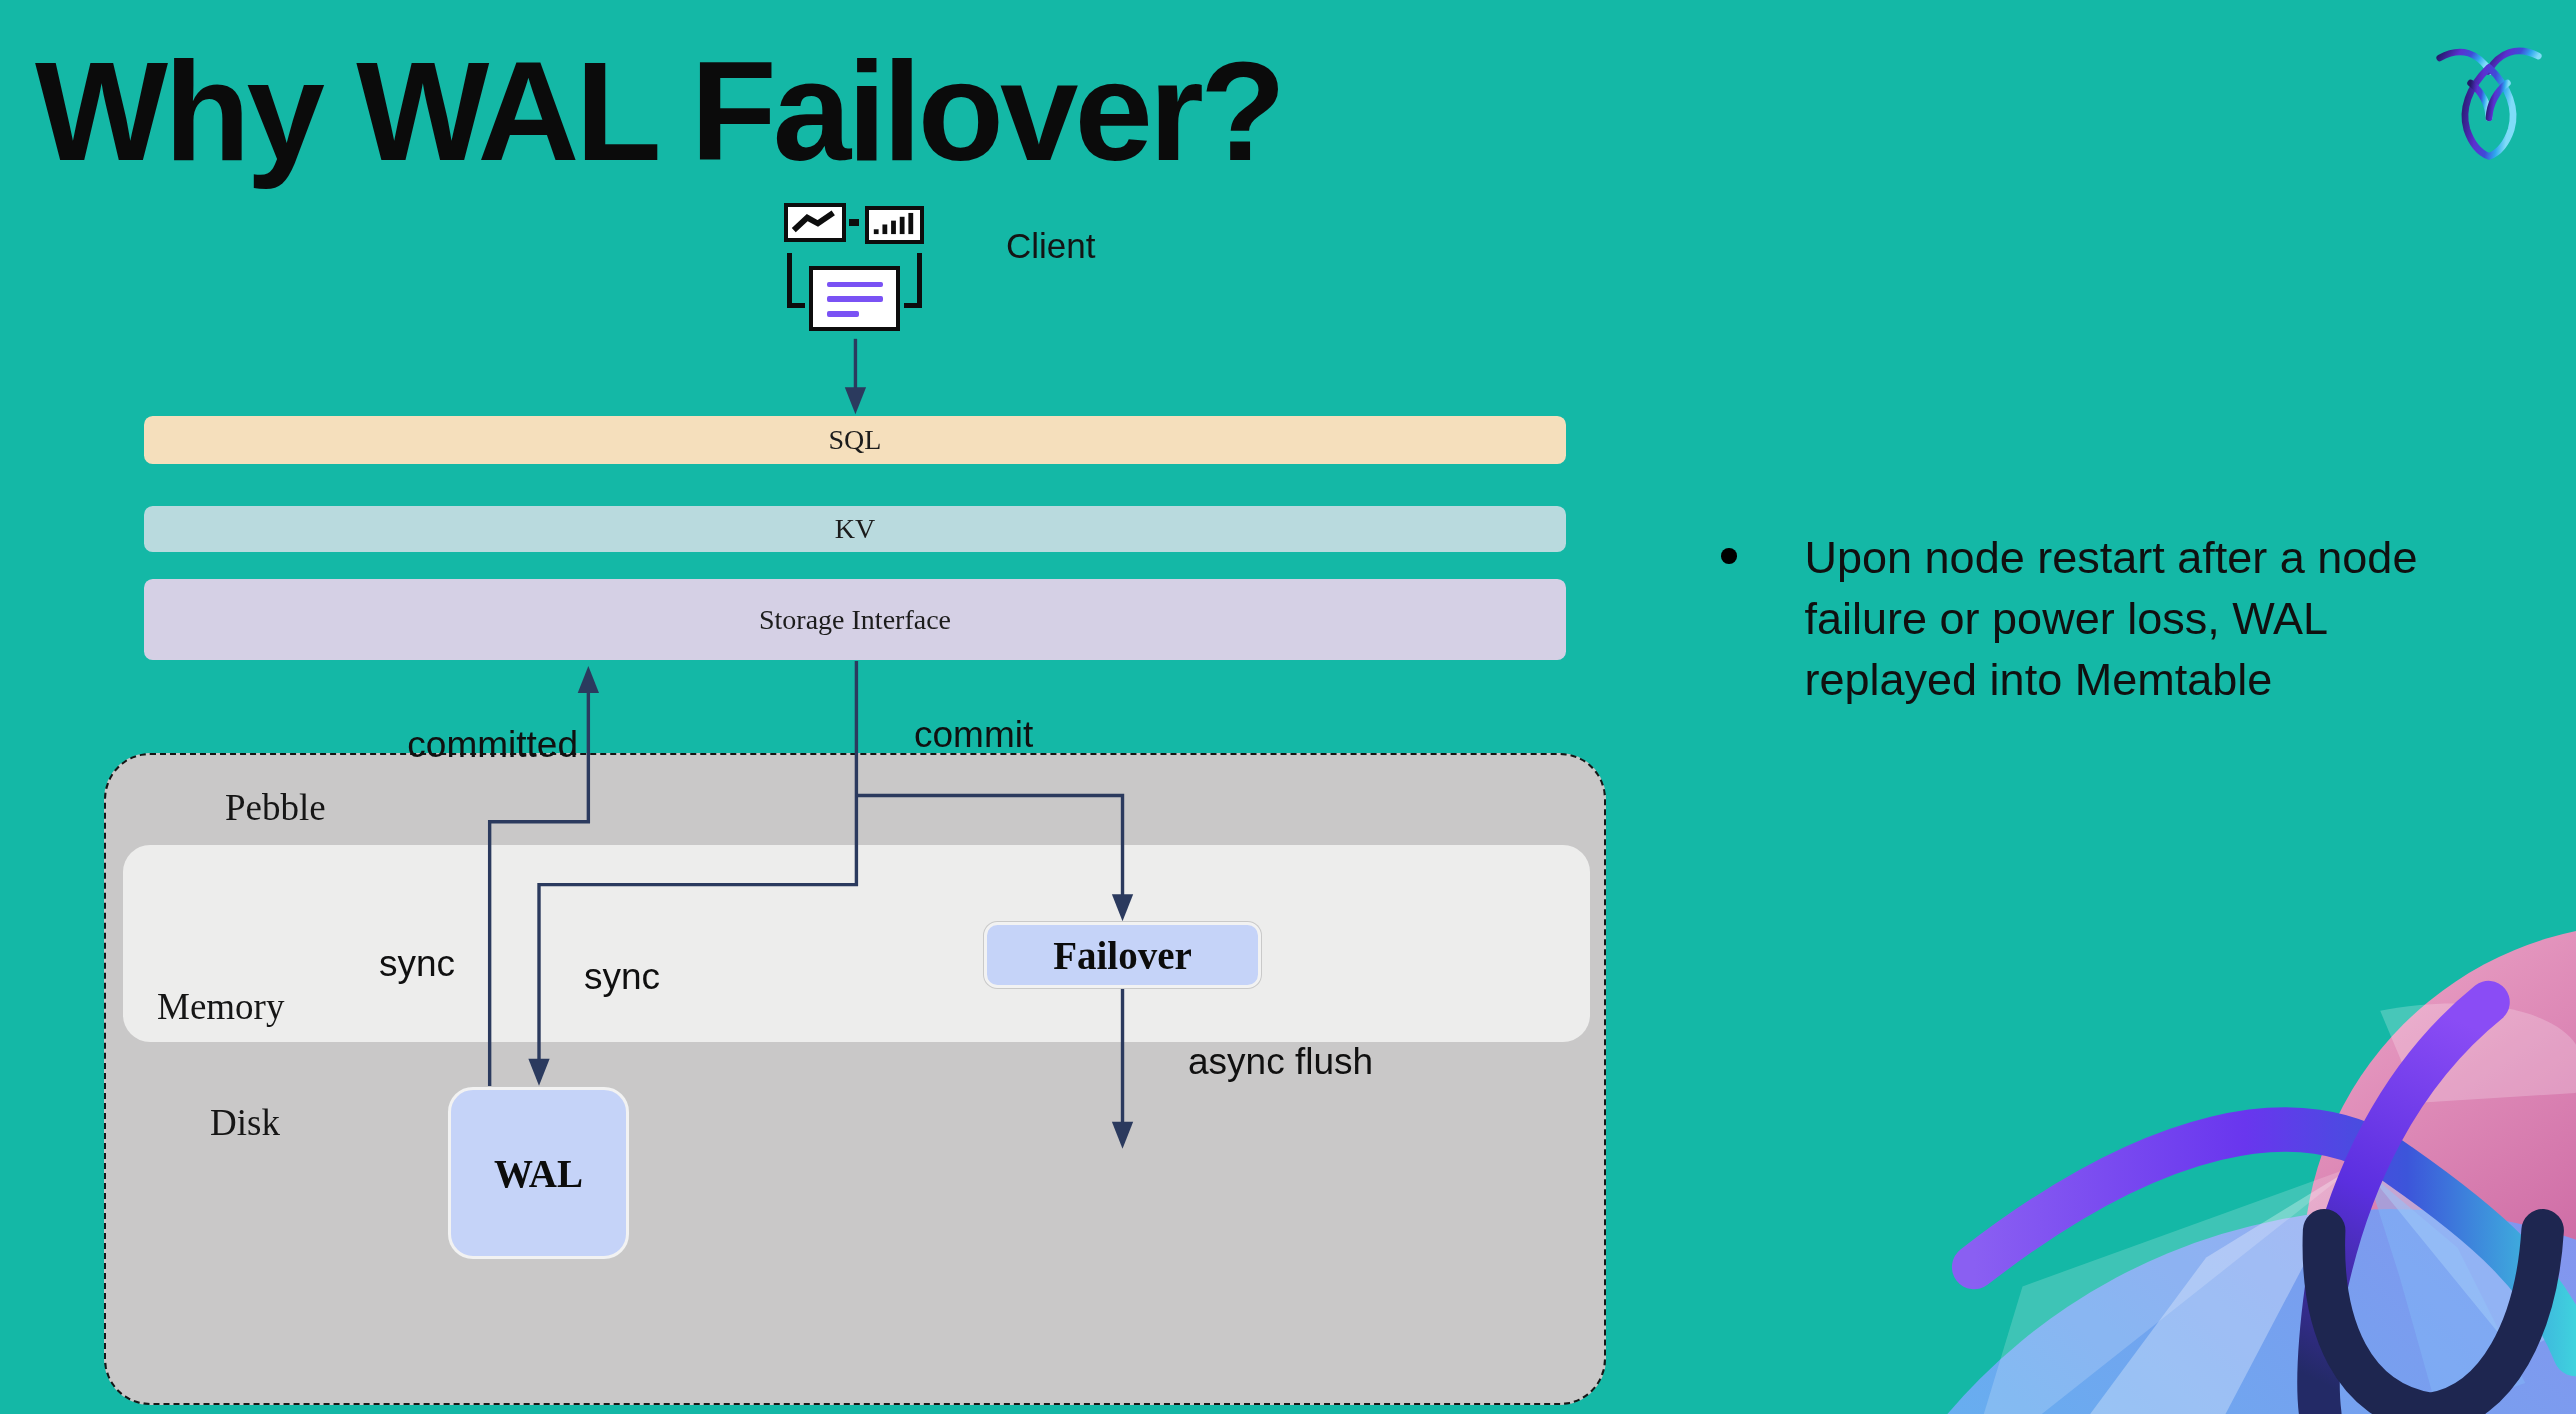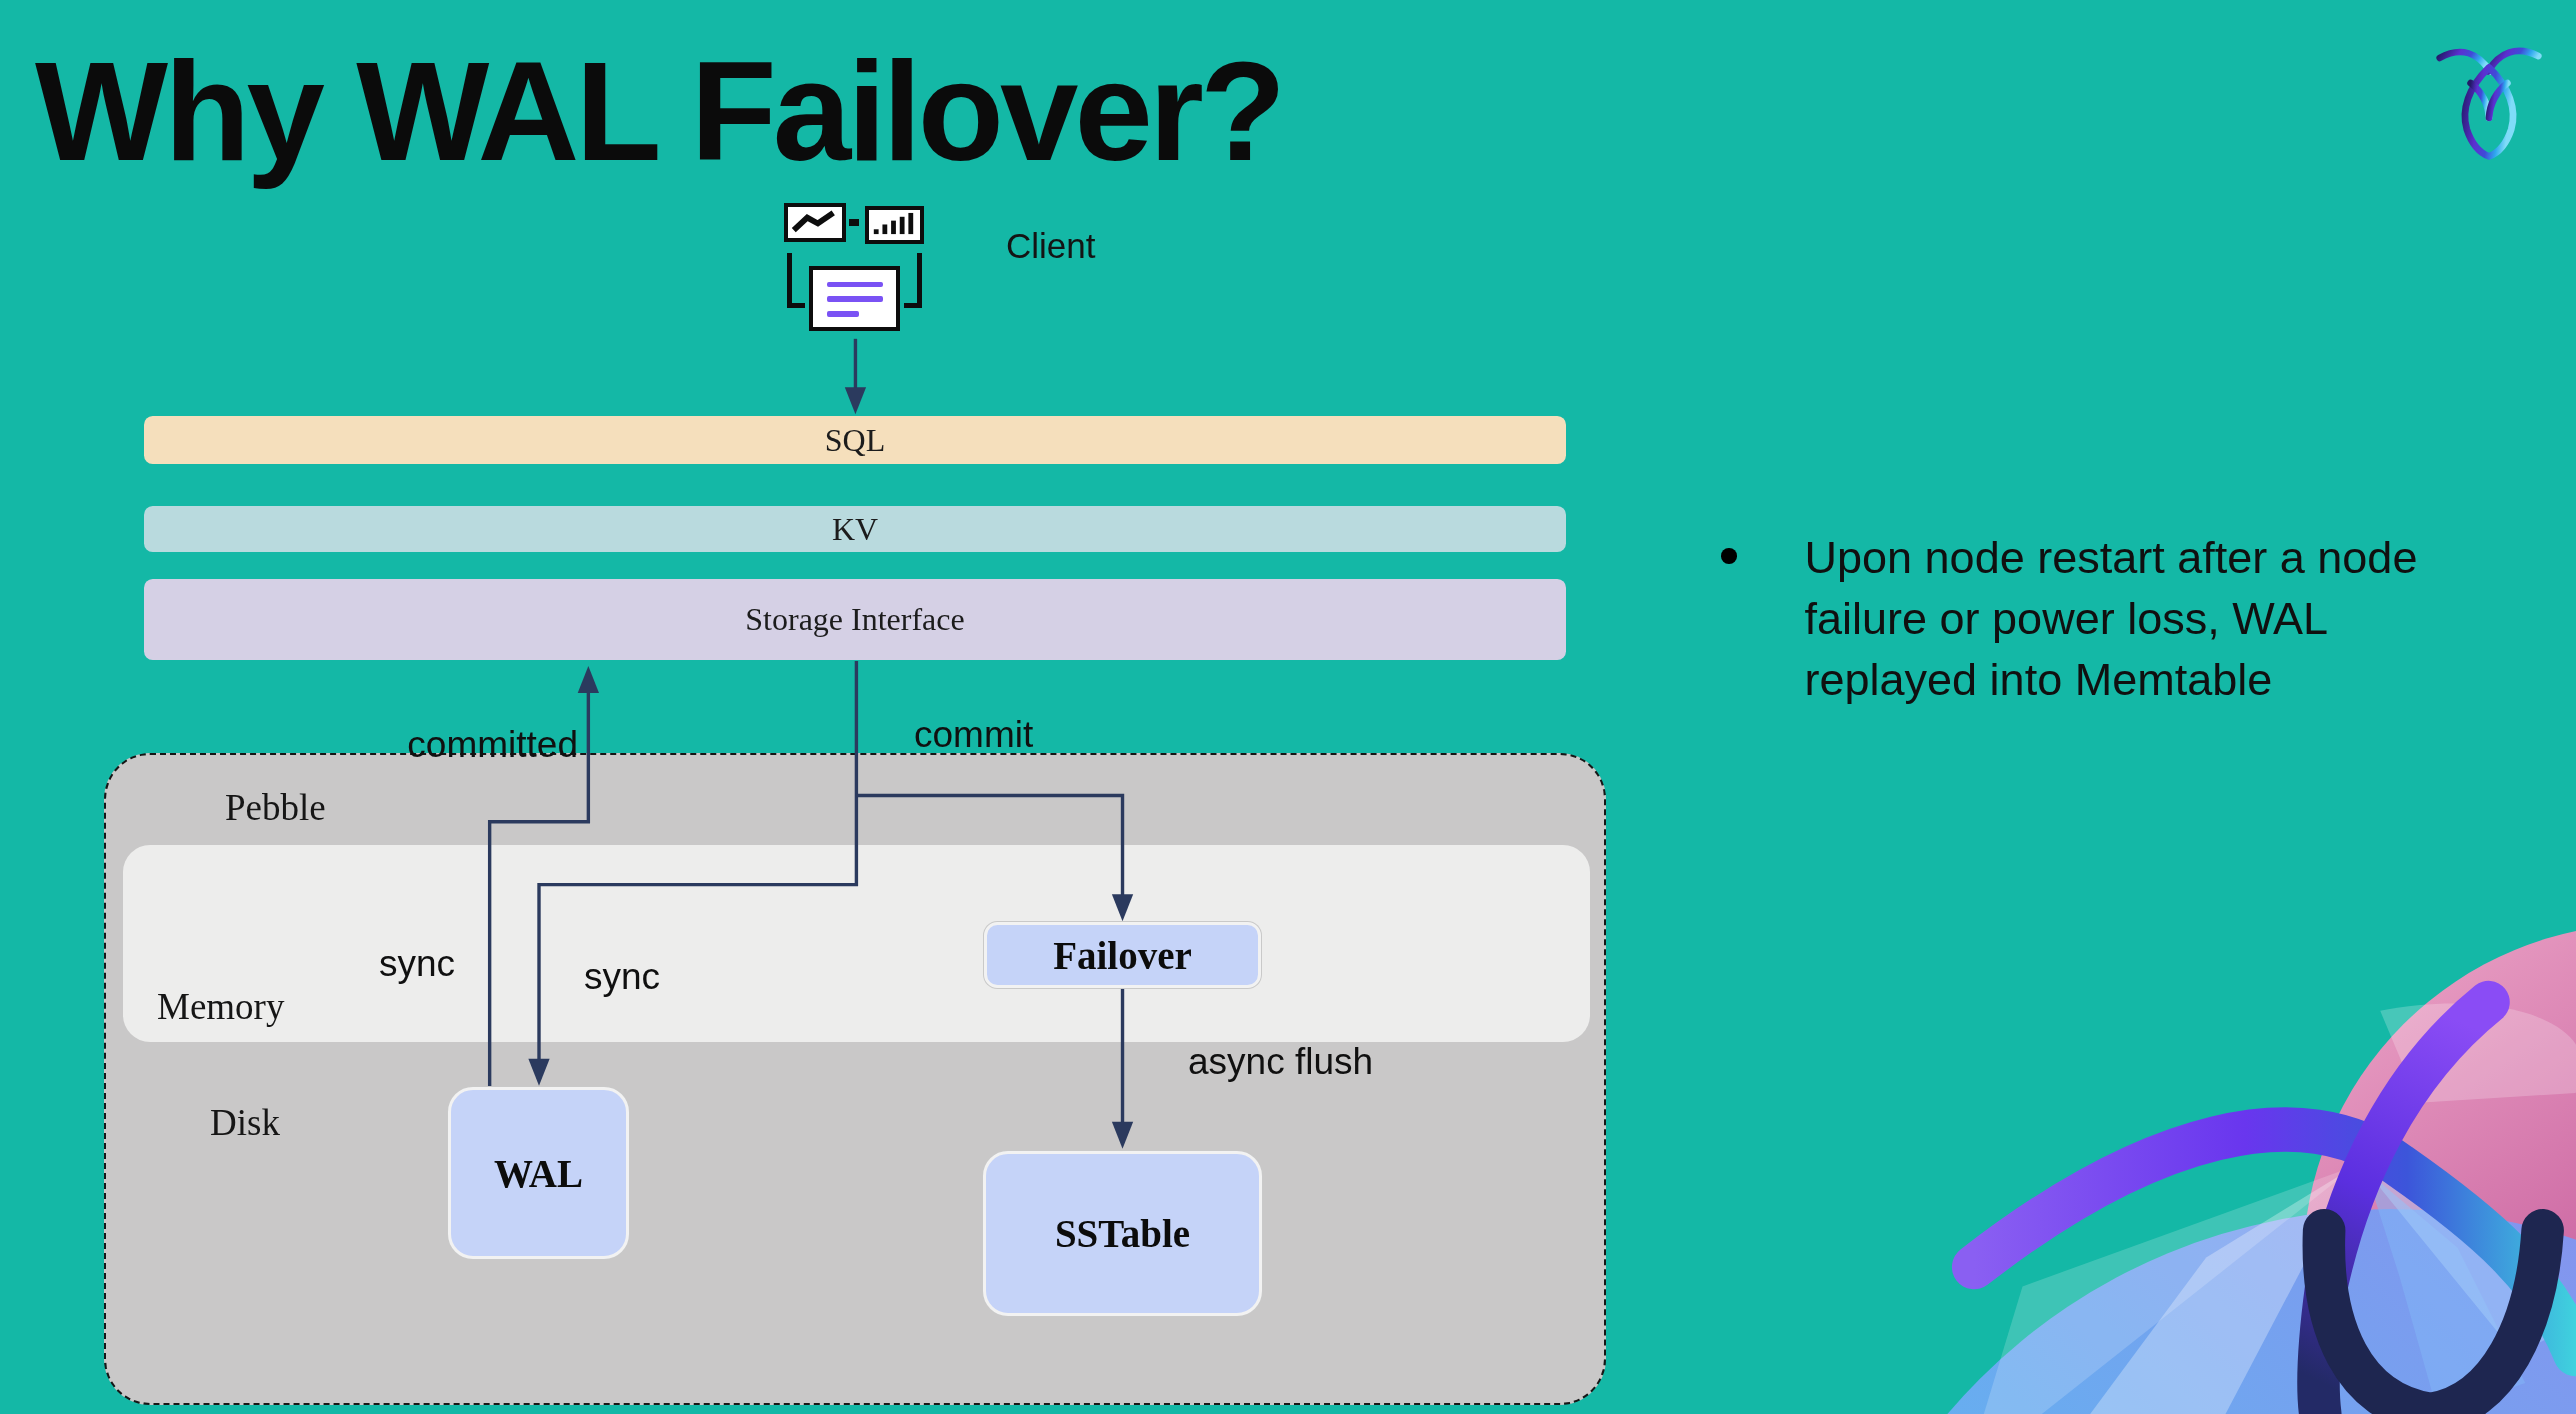--- a/index.html
+++ b/index.html
@@ -23,21 +23,21 @@
   .dash { position:absolute; left:69px; top:20.3px; width:9.7px; height:6.8px; background:#0d0d0d; }
   .bracket-part { position:absolute; background:#0d0d0d; }
   .doc-box { position:absolute; left:29px; top:67px; width:91px; height:65px; border:4.8px solid #0d0d0d; background:#fff; }
   .doc-line { position:absolute; left:13.5px; height:5.8px; background:var(--purple_accent); border-radius:1.9px; }
   .client-label { position:absolute; left:1006px; top:226px; font-size:35px; color:#141414; }
 
   
   .bar {
     position:absolute; left:144px; width:1422px; border-radius:8.7px;
     display:flex; align-items:center; justify-content:center;
-    font-size:32px; color:#1c1c1c;
+    font-size:28px; color:#1c1c1c;
   }
   .bar-sql { top:416px; height:48px; background:var(--sql_bar); }
   .bar-kv { top:506px; height:46px; background:var(--kv_bar); }
   .bar-storage { top:579px; height:81px; background:var(--storage_bar); }
 
   
   .pebble {
     position:absolute; left:104px; top:753px; width:1502px; height:652px;
     background:var(--pebble_fill); border:2.9px dashed #161616; border-radius:46px;
   }
@@ -173,23 +173,20 @@
     <path class="edge" d="M 1160,1022 L 1160,1161"></path>
     <polygon class="ah" points="1149,1159 1171,1159 1160,1187"></polygon>
   </svg>
 
   <div class="node node-wal serif">
     <span>WAL</span>
   </div>
   <div class="node node-memtable serif">
     <span>Failover</span>
   </div>
-  <div class="node node-sstable serif">
-    <span>SSTable</span>
-  </div>
 
   <div class="edge-label lbl-committed">committed</div>
   <div class="edge-label lbl-commit">commit</div>
   <div class="edge-label lbl-sync-left">sync</div>
   <div class="edge-label lbl-sync-right">sync</div>
   <div class="edge-label lbl-async">async flush</div>
 
   <ul class="bullets">
     <li>
       <span class="bullet-dot"></span>

